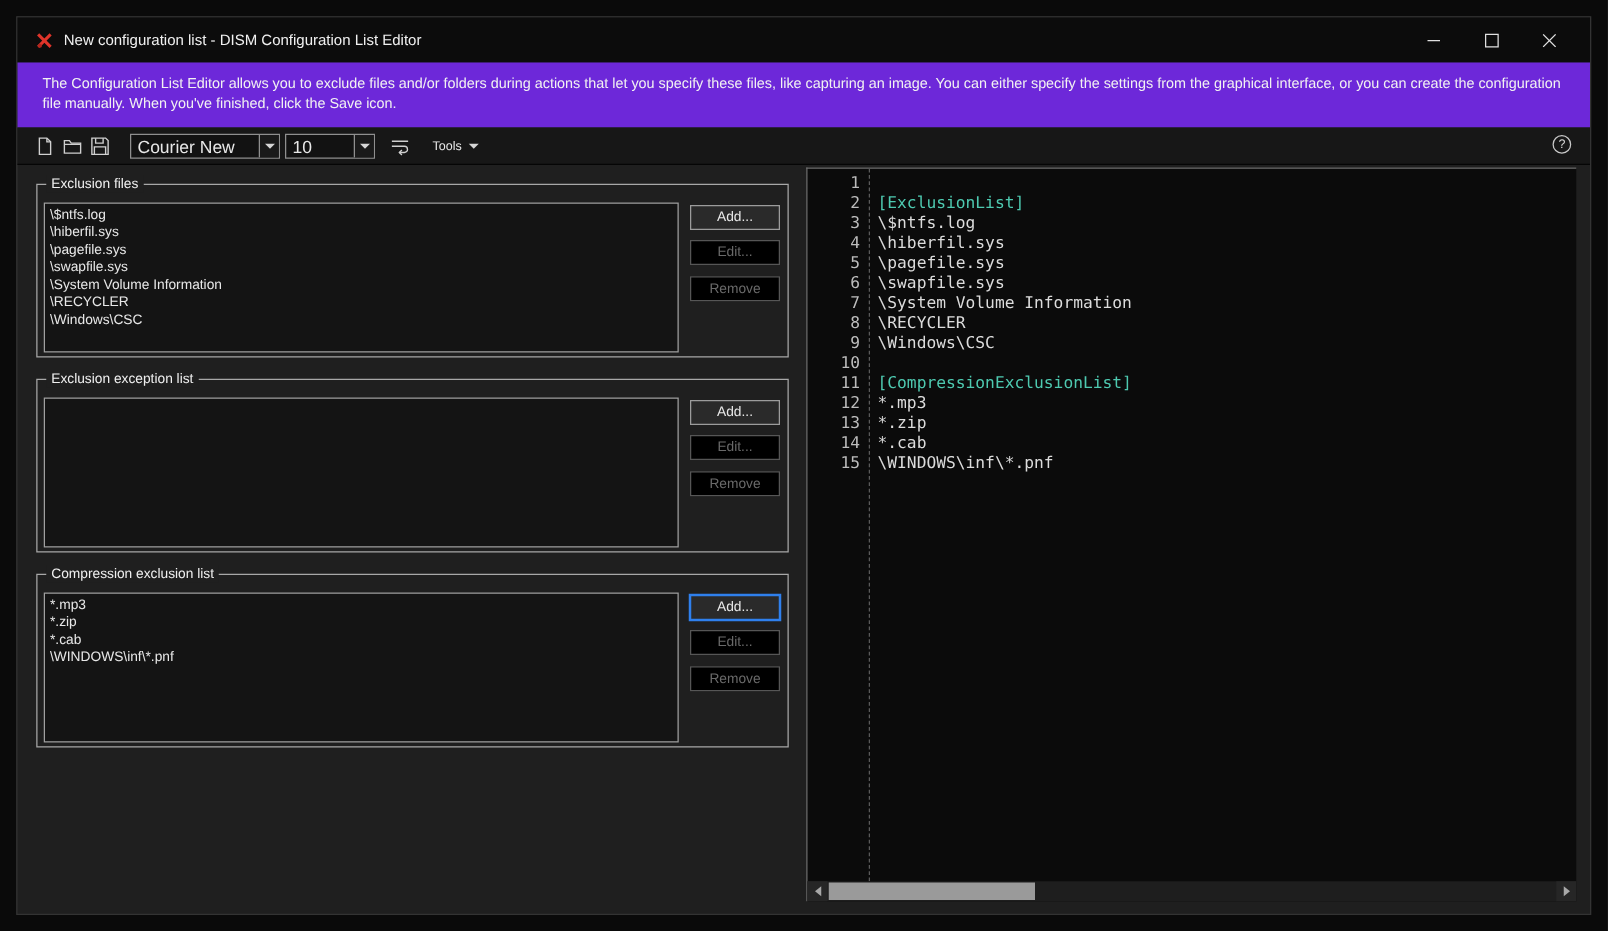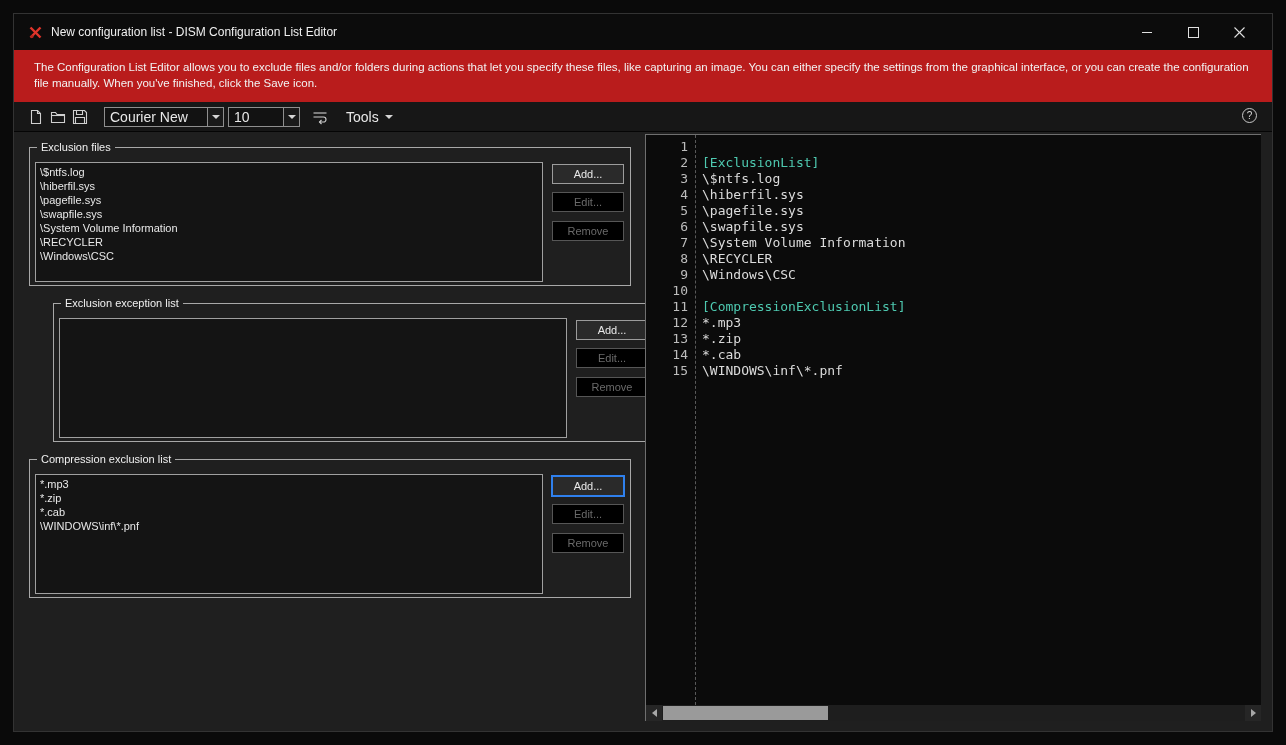--- a/index.html
+++ b/index.html
@@ -25,21 +25,21 @@
   .app-icon{margin-left:15px;flex:0 0 auto;}
   .title{margin-left:9px;color:#f0f0f0;font-size:12px;}
   .win-controls{position:absolute;right:10px;top:0;height:36px;display:flex;}
   .win-btn{width:46px;height:36px;display:flex;align-items:center;justify-content:center;cursor:default;}
   .glyph-min{width:10px;height:1px;background:#e0e0e0;}
   .glyph-max{width:9px;height:9px;border:1px solid #e0e0e0;}
 
   
   .infobar{
     position:absolute;left:0;top:36px;right:0;height:52px;
-    background:#b91c1c;color:#f2f2f2;font-size:11.5px;line-height:16px;
+    background:#6d28d9;color:#f2f2f2;font-size:11.5px;line-height:16px;
     padding:9px 20px 0 20px;box-sizing:border-box;
   }
 
   
   .toolbar{
     position:absolute;left:0;top:88px;right:0;height:30px;
     background:#171717;border-bottom:1px solid #050505;box-sizing:border-box;
   }
   .tool-btn{
     position:absolute;top:5px;width:20px;height:20px;padding:0;margin:0;
@@ -50,37 +50,37 @@
     box-sizing:border-box;color:#e8e8e8;font-size:14px;display:flex;align-items:center;
   }
   .combo .combo-text{padding-left:5px;flex:1;white-space:nowrap;overflow:hidden;}
   .combo-arrow{
     width:15px;height:100%;border-left:1px solid #8f8f8f;display:flex;align-items:center;justify-content:center;
     background:#1a1a1a;
   }
   .tri-down{width:0;height:0;border-left:4px solid transparent;border-right:4px solid transparent;border-top:4px solid #d6d6d6;}
   .tools-menu{
     position:absolute;top:5px;height:20px;display:flex;align-items:center;gap:6px;
-    color:#e8e8e8;font-size:14px;padding:0 6px;
+    color:#e8e8e8;font-size:10px;padding:0 6px;
   }
   .help{
     position:absolute;top:6px;width:15px;height:15px;border:1px solid #c9c9c9;border-radius:50%;
     color:#d8d8d8;font-size:10px;display:flex;align-items:center;justify-content:center;box-sizing:border-box;
   }
 
   
   .groupbox{
     position:absolute;left:15px;width:602px;height:139px;
     border:1px solid #a8a8a8;box-sizing:border-box;
   }
   .gb-label{
     position:absolute;left:7px;top:-8px;background:#1f1f1f;padding:0 4px;
     color:#f0f0f0;font-size:11px;line-height:14px;
   }
-  .g1{top:133px;} .g2{top:289px;margin-left:24px;} .g3{top:445px;}
+  .g1{top:133px;} .g2{top:289px;} .g3{top:445px;}
   .listbox{
     position:absolute;left:5px;top:14px;width:508px;height:120px;
     border:1px solid #a0a0a0;background:#141414;box-sizing:border-box;
     overflow:hidden;padding-top:2px;
   }
   .list-item{color:#e8e8e8;font-size:11px;line-height:14px;padding-left:4px;white-space:nowrap;}
   .btn{
     position:absolute;left:522px;width:72px;height:20px;box-sizing:border-box;
     background:#2a2a2a;border:1px solid #9c9c9c;color:#e8e8e8;font-size:11px;
     font-family:Liberation Sans, sans-serif;padding:0;

